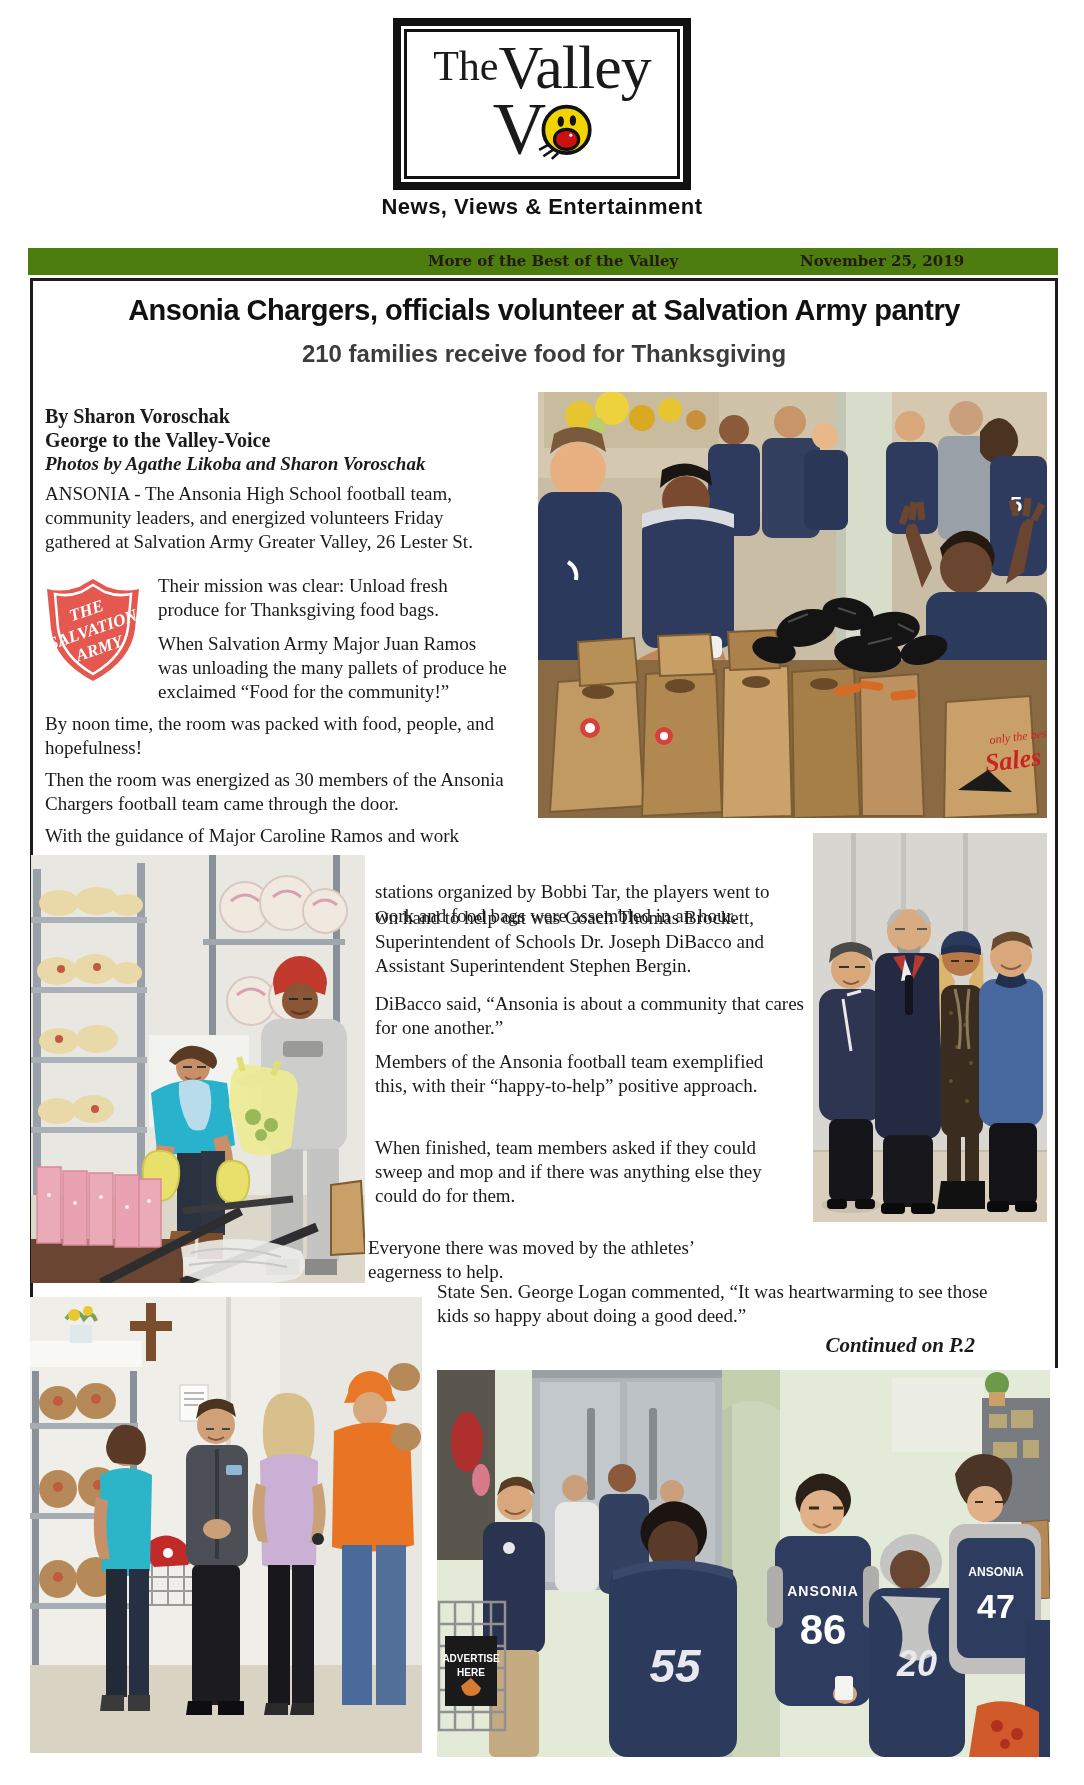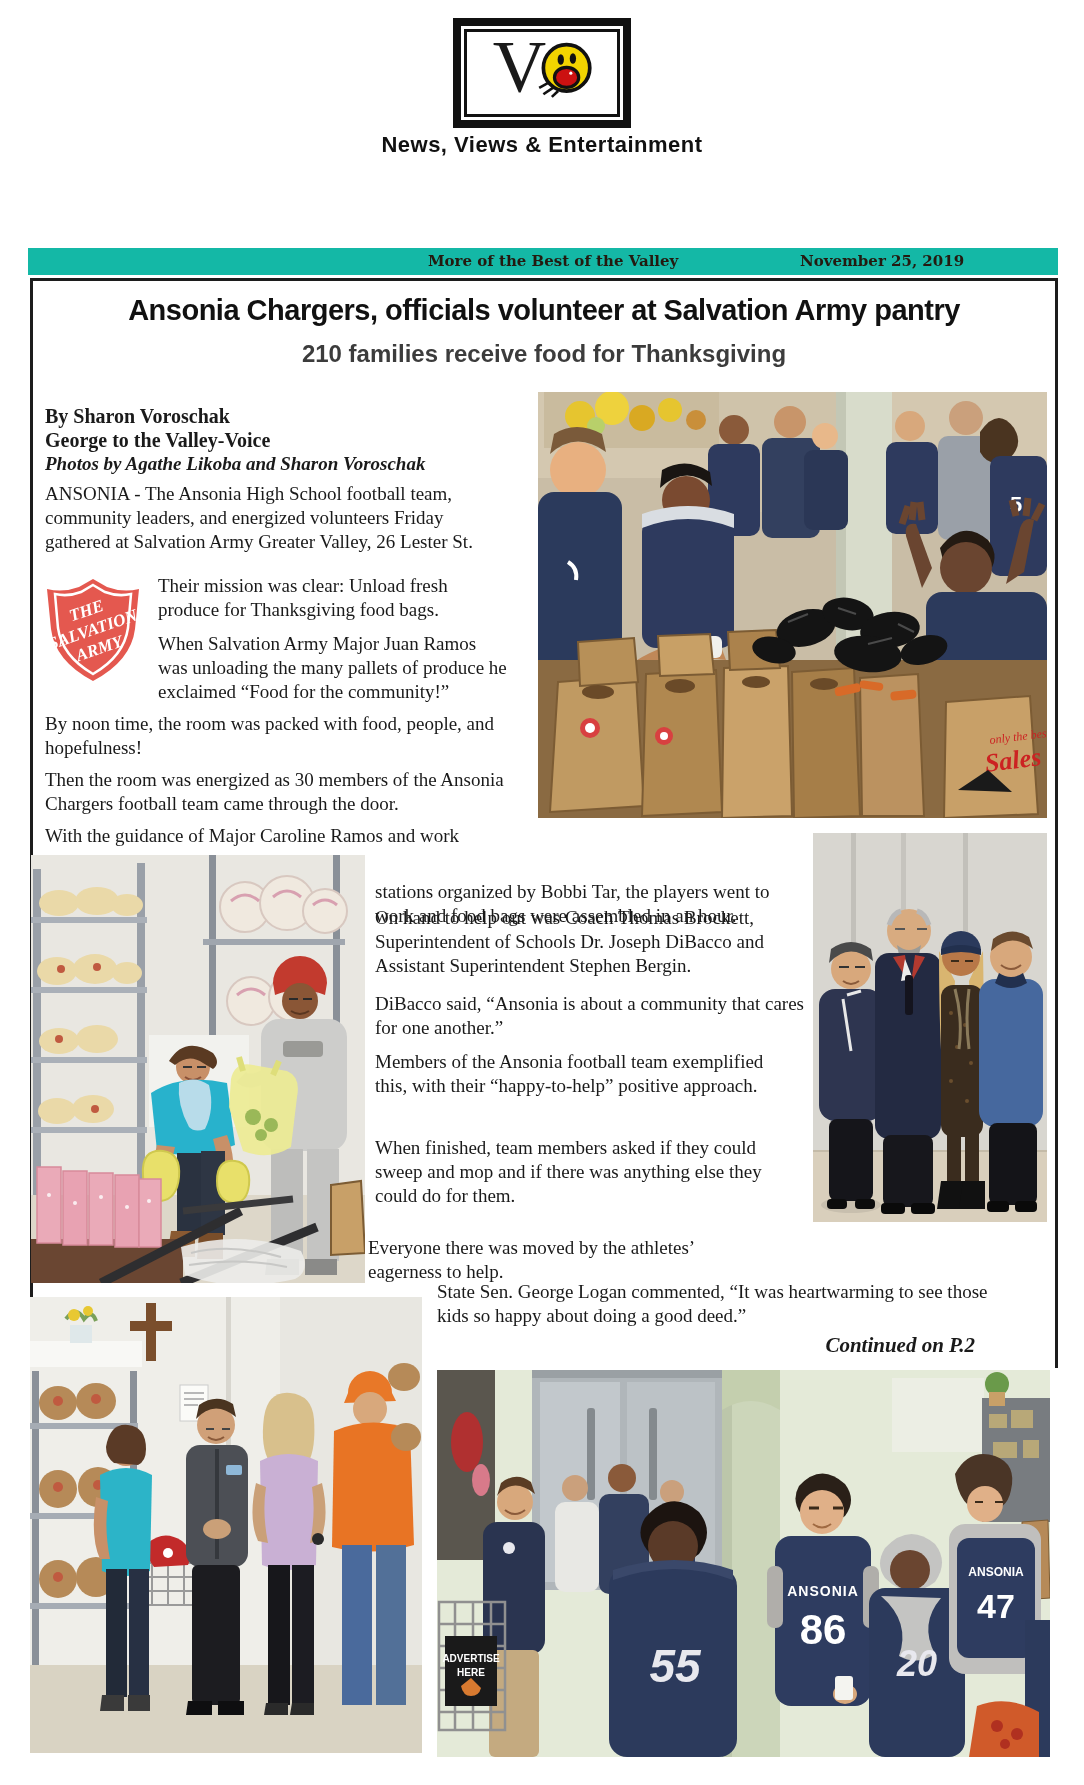--- a/index.html
+++ b/index.html
@@ -14,21 +14,21 @@
   .mast-row1{line-height:1;white-space:nowrap;}
   .mast-the{font-family:"Liberation Serif",serif;font-size:42px;vertical-align:8px;}
   .mast-valley{font-family:"Liberation Serif",serif;font-size:62px;letter-spacing:-1px;}
   .mast-row2{line-height:1;margin-top:-6px;white-space:nowrap;display:flex;align-items:center;justify-content:center;}
   .mast-v,.mast-ice{font-family:"Liberation Serif",serif;font-size:74px;letter-spacing:-2px;}
   .mast-face{width:58px;height:58px;margin:6px -3px 0 -8px;}
   .tagline{margin-top:4px;font-family:"Liberation Sans",sans-serif;font-weight:700;
            font-size:22px;letter-spacing:.5px;color:#111;}
 
   
-  .banner{left:28px;top:248px;width:1030px;height:27px;background:#14b8a6;z-index:2;text-decoration:underline;}
+  .banner{left:28px;top:248px;width:1030px;height:27px;background:#4d7c0f;z-index:2;text-decoration:underline;}
   .banner span{position:absolute;top:4px;font-family:"DejaVu Serif",serif;font-weight:700;
                font-size:15px;color:#241a10;white-space:nowrap;}
   .banner .motto{left:400px;}
   .banner .bdate{left:772px;}
 
   
   .frame{left:30px;top:278px;width:1028px;height:1090px;box-sizing:border-box;
          border-top:3px solid #1c1c1c;border-left:3px solid #1c1c1c;border-right:3px solid #1c1c1c;
          background:#fff;z-index:1;}
 
@@ -48,20 +48,23 @@
 
   
   .shield{z-index:4;}
 </style>
 </head>
 <body>
 
 <div class="abs masthead">
   <div class="mast-box">
     <div class="mast-inner">
+      <div class="mast-row1">
+        <span class="mast-the">The</span><span class="mast-valley">Valley</span>
+      </div>
       <div class="mast-row2">
         <span class="mast-v">V</span>
         <svg class="mast-face" viewBox="0 0 110 104">
           <line x1="6" y1="86" x2="24" y2="76" stroke="#111" stroke-width="5"></line>
           <line x1="14" y1="98" x2="32" y2="86" stroke="#111" stroke-width="5"></line>
           <line x1="30" y1="103" x2="42" y2="92" stroke="#111" stroke-width="5"></line>
           <circle cx="58" cy="48" r="44" fill="#f2d400" stroke="#111" stroke-width="7"></circle>
           <ellipse cx="47" cy="32" rx="6" ry="10" fill="#111"></ellipse>
           <ellipse cx="70" cy="30" rx="6" ry="10" fill="#111"></ellipse>
           <ellipse cx="58" cy="66" rx="23" ry="19" fill="#cc1111" stroke="#111" stroke-width="6"></ellipse>

